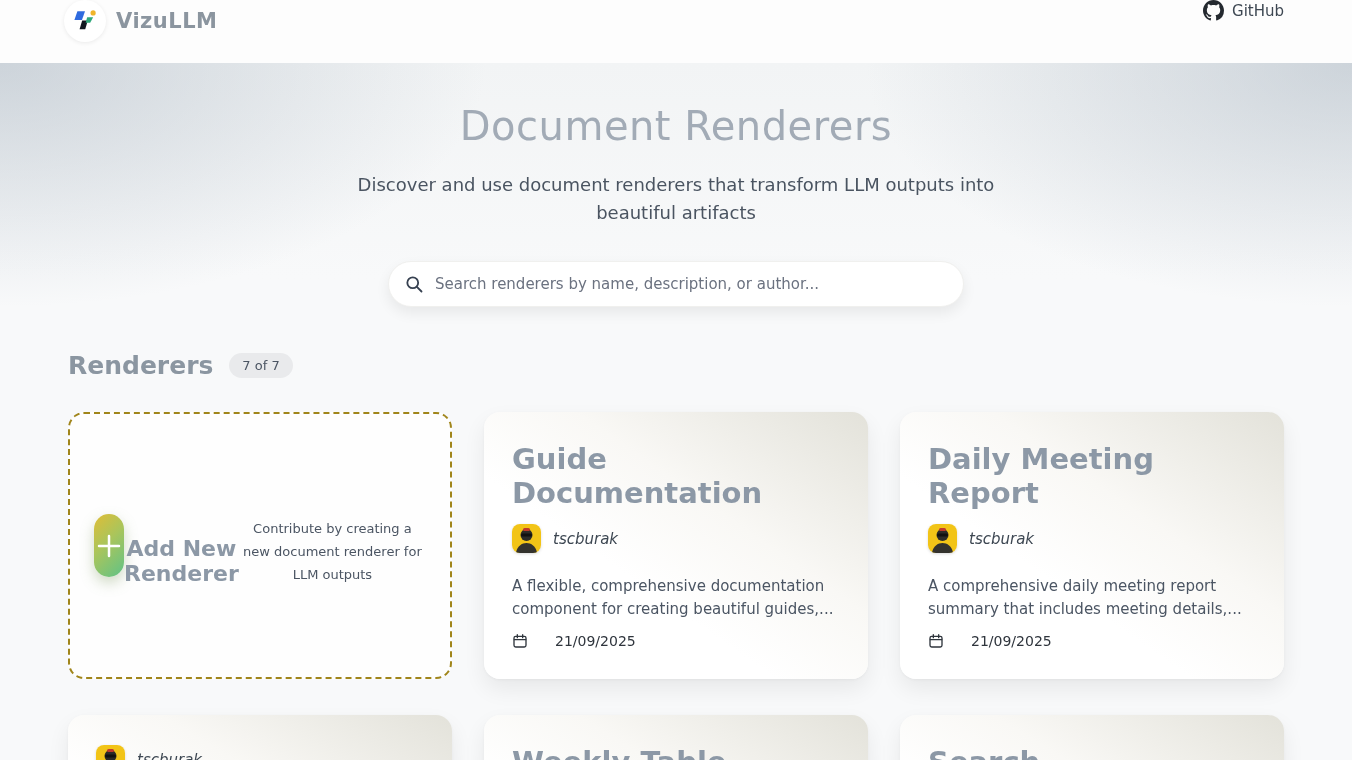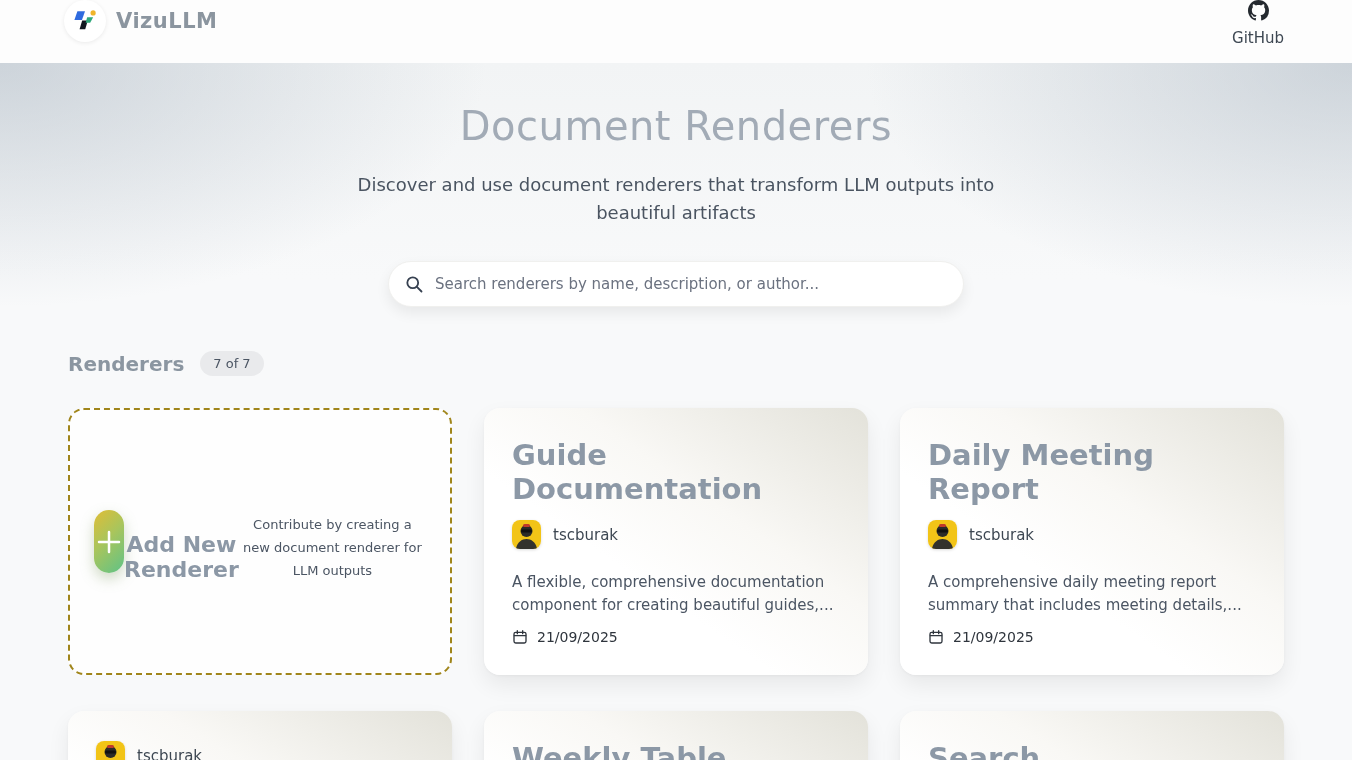--- a/index.html
+++ b/index.html
@@ -24,21 +24,21 @@
     width: 42px; height: 42px; border-radius: 50%;
     background: #ffffff;
     box-shadow: 0 1px 4px rgba(0,0,0,.08);
     display: flex; align-items: center; justify-content: center;
   }
   .brand-name {
     font-size: 21px; font-weight: 700; color: #8b959f; letter-spacing: .5px;
   }
   .github-link {
     display: flex; align-items: center; gap: 8px;
-    color: #3d4752; font-size: 15px; cursor: pointer; flex-direction: column;
+    color: #3d4752; font-size: 15px; cursor: pointer;
   }
 
   
   .hero {
     background:
       radial-gradient(60% 160% at 0% 0%, rgba(168,180,192,.50) 0%, rgba(168,180,192,0) 60%),
       radial-gradient(60% 160% at 100% 0%, rgba(168,180,192,.50) 0%, rgba(168,180,192,0) 60%),
       linear-gradient(to bottom, #f2f4f5 0%, #f8f9fa 85%);
     padding-top: 40px;
     padding-bottom: 10px;
@@ -67,21 +67,21 @@
   .search-icon {
     position: absolute; left: 16px; top: 13px; width: 20px; height: 20px;
     pointer-events: none;
   }
 
   
   .section-head {
     display: flex; align-items: center; gap: 16px;
     margin: 34px 68px 0;
   }
-  .section-title { font-size: 20px; font-weight: 700; color: #8b96a1; }
+  .section-title { font-size: 25px; font-weight: 700; color: #8b96a1; }
   .count-badge {
     background: #e9eaec; color: #4b5563;
     font-size: 13px; padding: 5px 13px; border-radius: 999px;
   }
 
   
   .grid {
     margin: 32px 68px 0;
     display: grid;
     grid-template-columns: repeat(3, 1fr);
@@ -97,26 +97,26 @@
     cursor: pointer;
   }
   .card-title {
     font-size: 29px; font-weight: 700; color: #8c98a6; margin-bottom: 14px;
   }
   .author-row { display: flex; align-items: center; gap: 12px; margin-bottom: 22px; }
   .avatar {
     width: 29px; height: 29px; border-radius: 8px; overflow: hidden; flex: 0 0 auto;
     box-shadow: 0 1px 3px rgba(0,0,0,.15);
   }
-  .author-name { font-size: 15px; color: #3d4752; }
+  .author-name { font-size: 15px; color: #3d4752; font-style: italic; }
   .card-desc {
     font-size: 15px; line-height: 23px; color: #4b5563; margin-bottom: 9px;
     display: -webkit-box; -webkit-line-clamp: 2; -webkit-box-orient: vertical; overflow: hidden;
   }
-  .date-row { display: flex; align-items: flex-end; gap: 9px; margin-top: 12px; }
+  .date-row { display: flex; align-items: flex-end; gap: 27px; margin-top: 12px; }
   .date-text { font-size: 14px; color: #2f353d; }
 
   
   .add-card {
     border-radius: 16px;
     min-height: 235px;
     background: #fefefe;
     border: 2px dashed #a0851a;
     display: flex; align-items: center; justify-content: center;
     text-align: center; padding: 24px;

